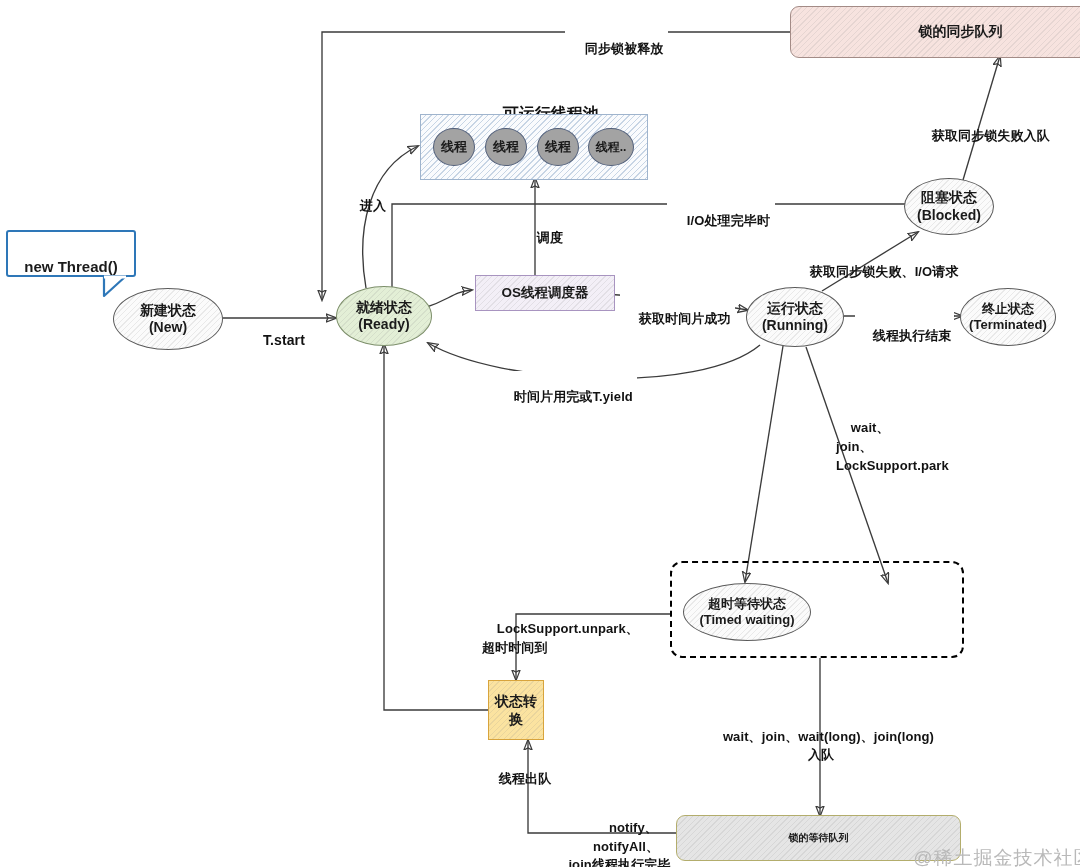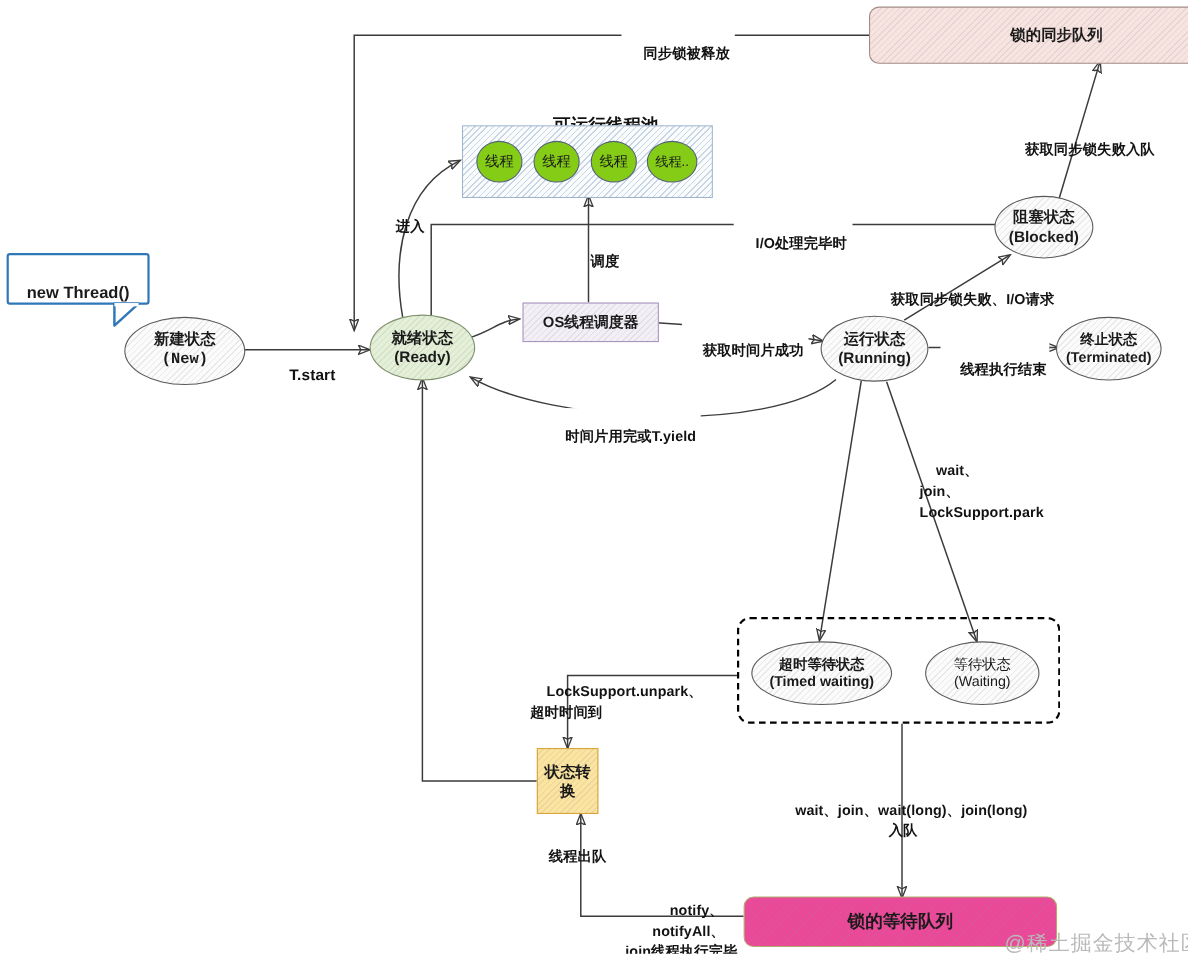--- a/index.html
+++ b/index.html
@@ -45,23 +45,23 @@
     font-weight: 700;
     font-size: 14px;
   }
   .ellipse-ready {
     background: #e3efd6;
     border-color: #7d8f6b;
   }
   .ellipse-small {
     border: 1.5px solid #53607a;
     border-radius: 50%;
-    background: #84cc16;
+    background: #a3a3a3;
     font-size: 13px;
-    font-weight: 400;
+    font-weight: 700;
     color: #1a1a1a;
   }
   .rectbox {
     position: absolute;
     box-sizing: border-box;
     display: flex;
     align-items: center;
     justify-content: center;
     text-align: center;
     font-weight: 700;
@@ -76,24 +76,24 @@
     border: 1.5px solid #a894c0;
     font-size: 13.5px;
   }
   .sync-queue-box {
     background: #f7e3df;
     border: 1.5px solid #a38b86;
     border-radius: 9px;
     font-size: 14px;
   }
   .wait-queue-box {
-    background: #ec4899;
+    background: #e5e5e5;
     border: 1.5px solid #b3ad6c;
     border-radius: 9px;
-    font-size: 16px;
+    font-size: 10px;
   }
   .transition-box {
     background: #fbe3a0;
     border: 1.6px solid #d8a43c;
     font-size: 14px;
     line-height: 1.3;
   }
   .dashed-group {
     position: absolute;
     border: 2.2px dashed #000;
@@ -209,21 +209,21 @@
   </svg>
 
   <div class="callout" style="left:6px; top:230px; width:130px; height:47px;">
     <span>new Thread()</span>
   </div>
   <svg class="layer-svg" viewBox="0 0 1080 867">
     <path d="M104,276 L104,296 L126,276 Z" fill="#ffffff" stroke="#2e77b8" stroke-width="2.2" stroke-linejoin="round"></path>
     <path d="M104,277 L126,277" stroke="#ffffff" stroke-width="3"></path>
   </svg>
 
-  <div class="node ellipse" style="left:113px; top:288px; width:110px; height:62px;font-family:Liberation Mono, monospace;">
+  <div class="node ellipse" style="left:113px; top:288px; width:110px; height:62px;">
     <div class="hatch-generic"></div>
     <span style="white-space:pre-line;">新建状态
 (New)</span>
   </div>
 
   <div class="node ellipse ellipse-ready" style="left:336px; top:286px; width:96px; height:60px;">
     <div class="hatch-generic"></div>
     <span style="white-space:pre-line;">就绪状态
 (Ready)</span>
   </div>
@@ -247,25 +247,20 @@
   </div>
 
   <div class="dashed-group" style="left:670px; top:561px; width:294px; height:97px;"></div>
 
   <div class="node ellipse" style="left:683px; top:583px; width:128px; height:58px; font-size:13px;">
     <div class="hatch-generic"></div>
     <span style="white-space:pre-line;">超时等待状态
 (Timed waiting)</span>
   </div>
 
-  <div class="node ellipse" style="left:841px; top:583px; width:104px; height:58px; font-size:13px; font-weight:400;">
-    <div class="hatch-generic"></div>
-    <span style="white-space:pre-line;">等待状态
-(Waiting)</span>
-  </div>
 
   <div class="title-lbl" style="left:485px; top:86px;">
     <span>可运行线程池</span>
   </div>
 
   <div class="rectbox pool-box" style="left:420px; top:114px; width:228px; height:66px; position:absolute;">
     <div class="hatch-pool"></div>
   </div>
   <div class="node ellipse-small" style="left:433px; top:128px; width:42px; height:38px;">
     <span>线程</span>
@@ -273,21 +268,21 @@
   <div class="node ellipse-small" style="left:485px; top:128px; width:42px; height:38px;">
     <span>线程</span>
   </div>
   <div class="node ellipse-small" style="left:537px; top:128px; width:42px; height:38px;">
     <span>线程</span>
   </div>
   <div class="node ellipse-small" style="left:588px; top:128px; width:46px; height:38px; font-size:12px;">
     <span>线程..</span>
   </div>
 
-  <div class="rectbox sched-box" style="left:475px; top:275px; width:124px; height:36px;">
+  <div class="rectbox sched-box" style="left:475px; top:275px; width:140px; height:36px;">
     <div class="hatch-generic"></div>
     <span>OS线程调度器</span>
   </div>
 
   <div class="rectbox sync-queue-box" style="left:790px; top:6px; width:341px; height:52px;">
     <div class="hatch-generic"></div>
     <span>锁的同步队列</span>
   </div>
 
   <div class="rectbox wait-queue-box" style="left:676px; top:815px; width:285px; height:46px;">

